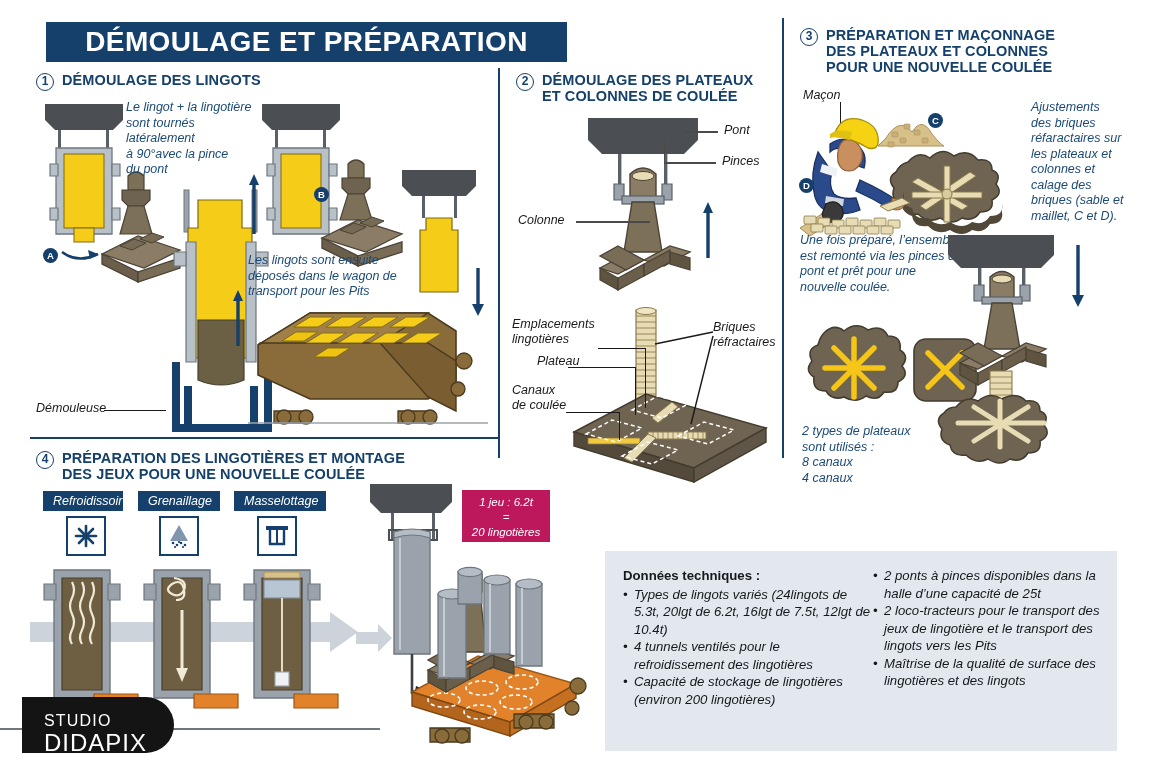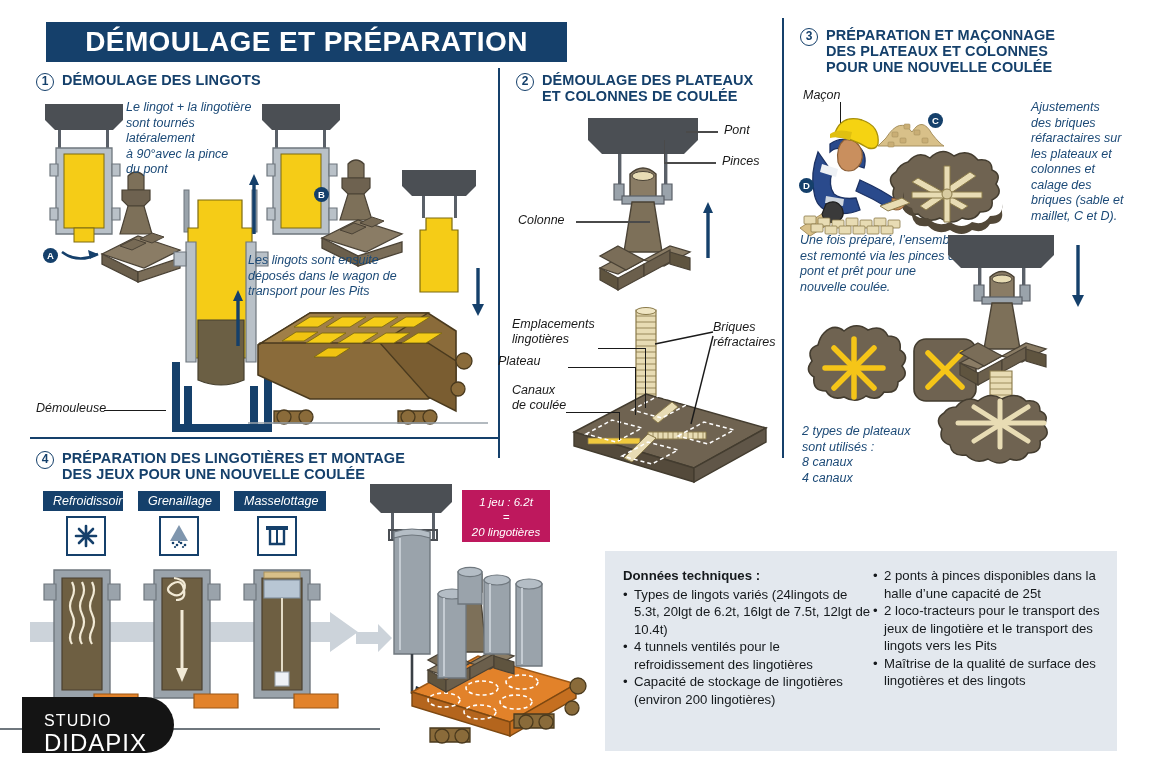--- a/index.html
+++ b/index.html
@@ -82,21 +82,21 @@
 
   
   #tech-panel {
     position:absolute; left:605px; top:551px; width:512px; height:200px;
     background:#e3e8ee;
   }
   #tech-panel .col { position:absolute; top:16px; font-size:13.2px; line-height:17.5px; color:#15191c; }
   #tech-panel .colA { left:18px; width:248px; }
   #tech-panel .colB { left:268px; width:236px; }
   #tech-panel .dt-title { font-weight:bold; margin-bottom:1px; }
-  #tech-panel ul { margin:0; padding:0; list-style:none; }
+  #tech-panel ul { margin:0; padding:0; list-style:none;font-style:italic; }
   #tech-panel li { position:relative; padding-left:11px; margin-bottom:0px; }
   #tech-panel li:before { content:"\2022"; position:absolute; left:0; top:0; }
 
   
   #studio-logo {
     position:absolute; left:22px; top:697px; width:152px; height:56px;
     background:#141414; border-radius:0 28px 28px 0;
     color:#fff; padding:15px 0 0 22px;
   }
   #studio-logo .l1 { font-size:16px; letter-spacing:1.2px; line-height:18px; }
@@ -314,21 +314,21 @@
       <path d="M76,100 l26,-14 l30,8 l-26,14 z"></path>
       <path d="M122,126 l26,-14 l30,8 l-26,14 z"></path>
       <path d="M66,146 l26,-14 l30,8 l-26,14 z"></path>
     </g>
   </svg>
 
   <div class="lbl" style="left:512px; top:317px;">Emplacements
 lingotières</div>
   <div class="leader" style="left:598px; top:348px; width:48px;"></div>
   <div class="leader-v" style="left:645px; top:348px; height:60px;"></div>
-  <div class="lbl" style="left:498px; top:354px;">Plateau</div>
+  <div class="lbl" style="left:537px; top:354px;">Plateau</div>
   <div class="leader" style="left:568px; top:367px; width:68px;"></div>
   <div class="leader-v" style="left:635px; top:367px; height:48px;"></div>
   <div class="lbl" style="left:512px; top:383px;">Canaux
 de coulée</div>
   <div class="leader" style="left:566px; top:412px; width:54px;"></div>
   <div class="leader-v" style="left:619px; top:412px; height:28px;"></div>
   <div class="lbl" style="left:713px; top:320px;">Briques
 réfractaires</div>
   <svg class="art" style="left:645px; top:320px;" width="72" height="110">
     <path d="M68,12 L10,24" stroke="#1a1a1a" stroke-width="1.4" fill="none"></path>

